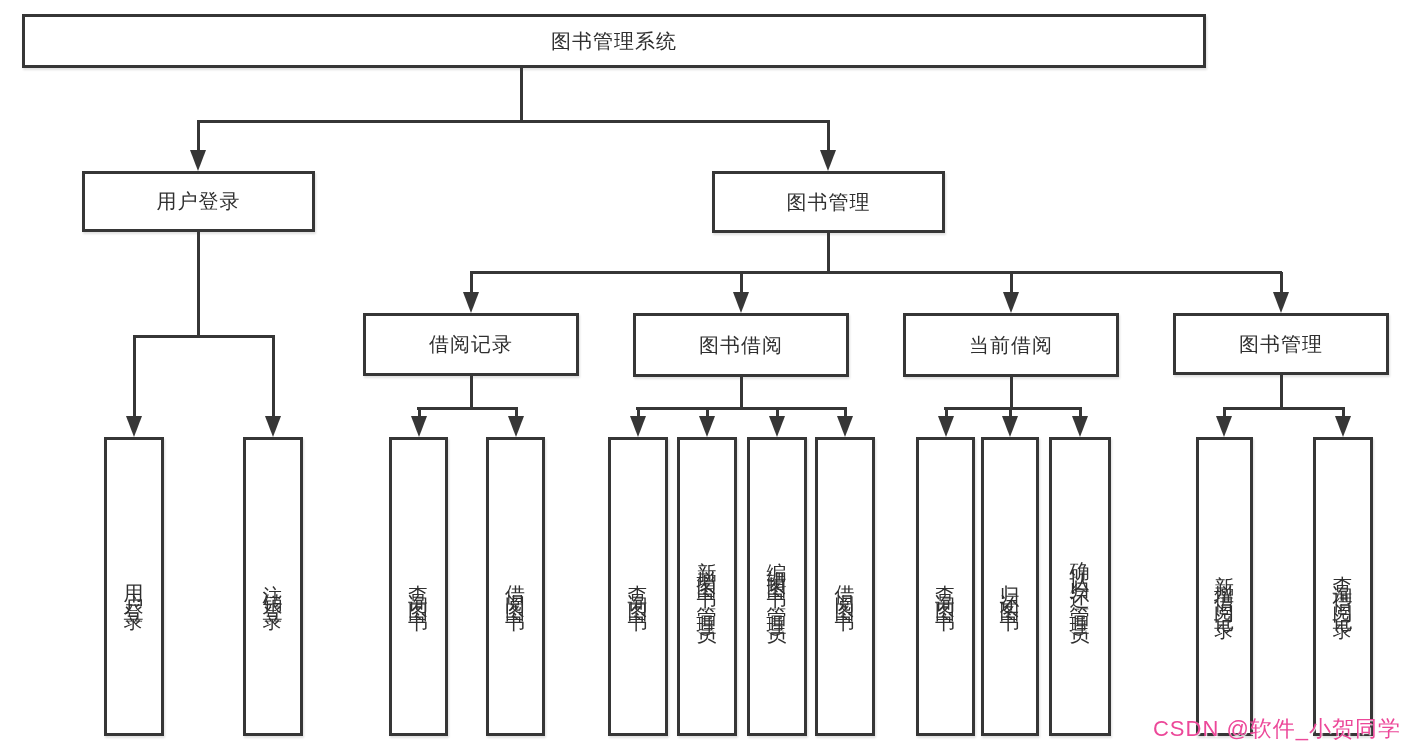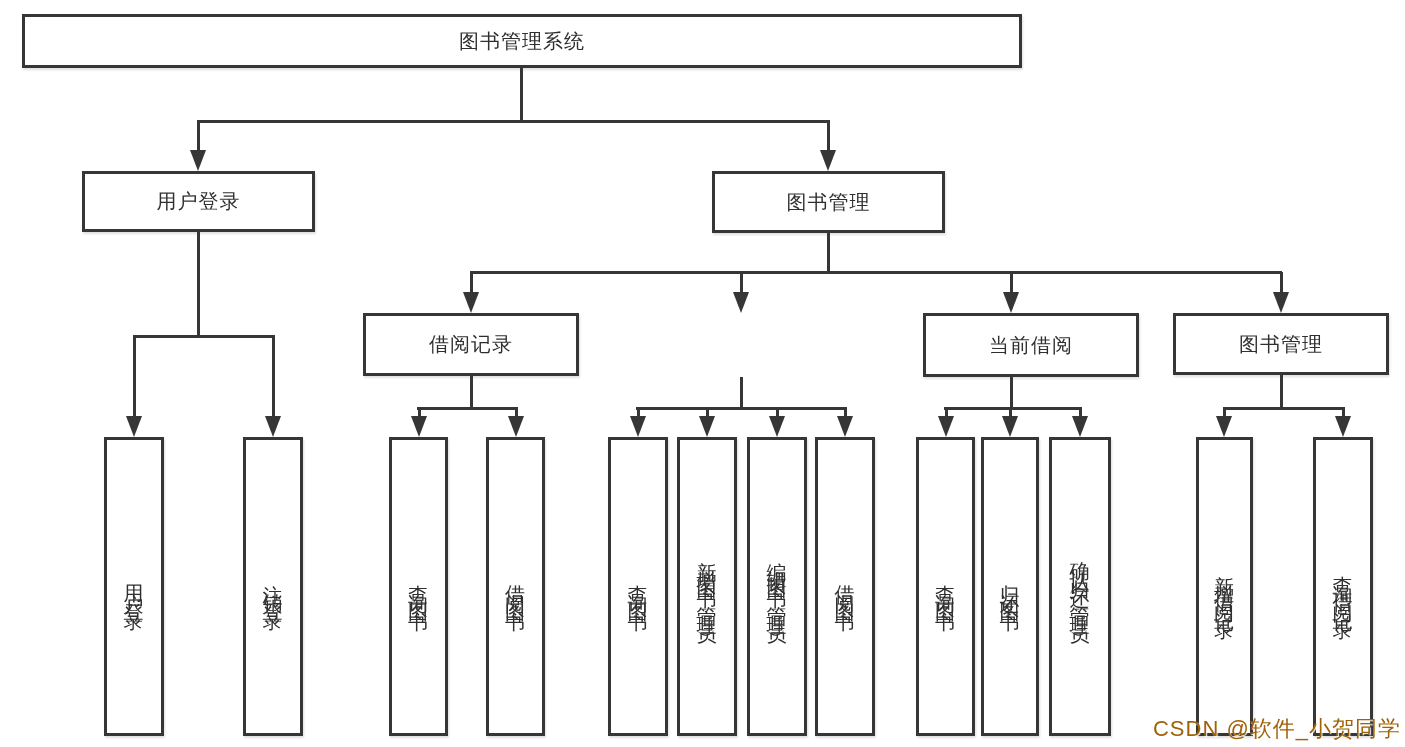--- a/index.html
+++ b/index.html
@@ -51,33 +51,33 @@
     margin-left: -8px;
     border-left: 8px solid transparent;
     border-right: 8px solid transparent;
     border-top: 21px solid #363636;
   }
   .watermark {
     position: absolute;
     right: 4px;
     bottom: 3px;
     font-size: 22px;
-    color: #a16207;
+    color: #ec4899;
     letter-spacing: 1px;
     z-index: 10;
     text-shadow: 1px 1px 1px #ffffff;
     white-space: nowrap;
   }
 </style>
 </head>
 <body>
 
 <div class="canvas">
 
-  <div class="node root" style="left:22px;top:14px;width:1000px;height:54px;">
+  <div class="node root" style="left:22px;top:14px;width:1184px;height:54px;">
     <span>图书管理系统</span>
   </div>
 
   <div class="vline" style="left:521px;top:68px;height:54px;"></div>
   <div class="hline" style="left:197px;top:120px;width:633px;"></div>
   <div class="vline" style="left:198px;top:121px;height:34px;"></div>
   <div class="vline" style="left:828px;top:121px;height:34px;"></div>
   <div class="arrow" style="left:198px;top:150px;"></div>
   <div class="arrow" style="left:828px;top:150px;"></div>
 
@@ -102,21 +102,24 @@
   <div class="vline" style="left:1011px;top:272px;height:24px;"></div>
   <div class="vline" style="left:1281px;top:272px;height:24px;"></div>
   <div class="arrow" style="left:471px;top:292px;"></div>
   <div class="arrow" style="left:741px;top:292px;"></div>
   <div class="arrow" style="left:1011px;top:292px;"></div>
   <div class="arrow" style="left:1281px;top:292px;"></div>
 
   <div class="node hbox" style="left:363px;top:313px;width:216px;height:63px;">
     <span>借阅记录</span>
   </div>
-  <div class="node hbox" style="left:903px;top:313px;width:216px;height:64px;margin-left:20px;">
+  <div class="node hbox" style="left:633px;top:313px;width:216px;height:64px;">
+    <span>图书借阅</span>
+  </div>
+  <div class="node hbox" style="left:903px;top:313px;width:216px;height:64px;">
     <span>当前借阅</span>
   </div>
   <div class="node hbox" style="left:1173px;top:313px;width:216px;height:62px;">
     <span>图书管理</span>
   </div>
 
   <div class="vline" style="left:471px;top:376px;height:33px;"></div>
   <div class="hline" style="left:417px;top:407px;width:101px;"></div>
   <div class="vline" style="left:419px;top:408px;height:11px;"></div>
   <div class="vline" style="left:516px;top:408px;height:11px;"></div>

